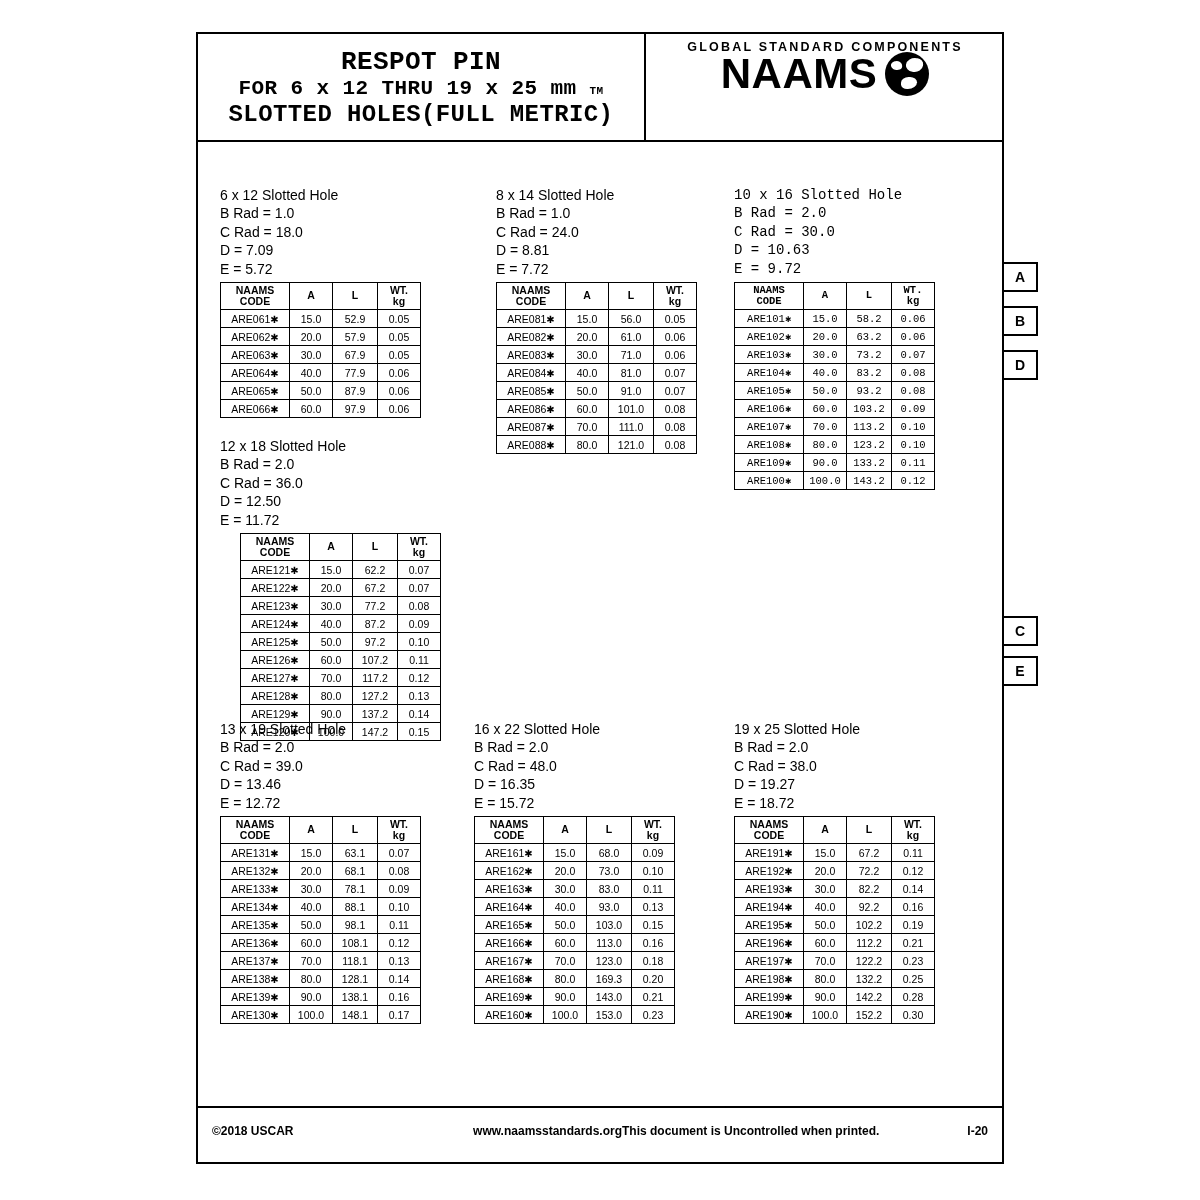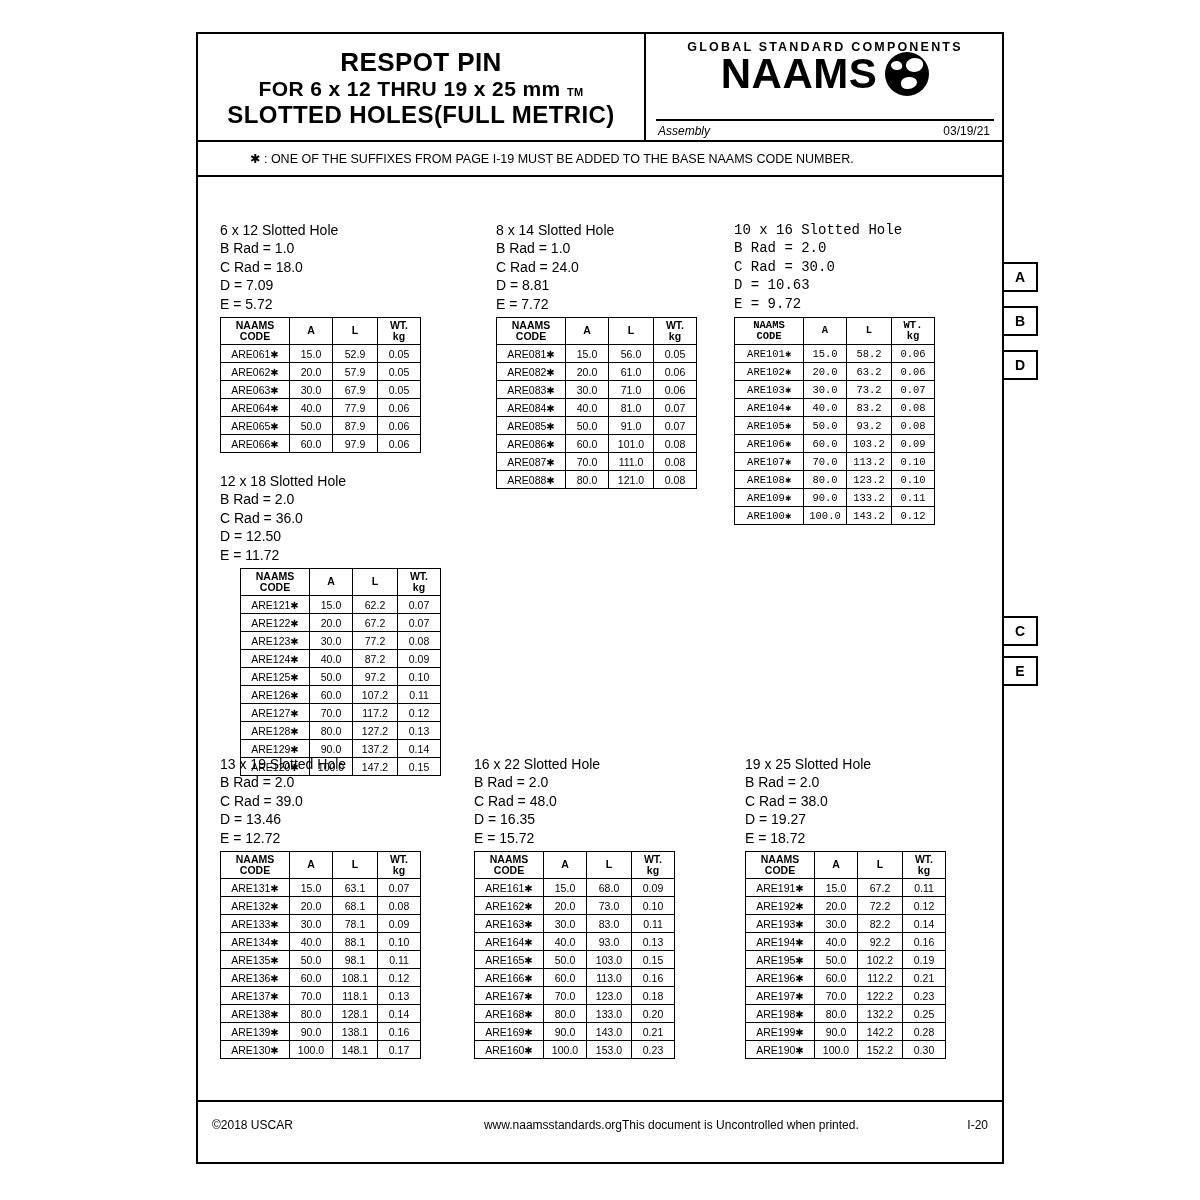--- a/index.html
+++ b/index.html
@@ -35,20 +35,21 @@
     align-items:center;
     padding-top:2px;
   }
   .title-line{
     font-weight:bold;
     font-size:25px;
     letter-spacing:.4px;
     line-height:1.14;
     text-align:center;
     white-space:nowrap;
+    font-family:Liberation Mono, monospace;
   }
   .title-line.l1{font-size:26px;}
   .title-line.l2{font-size:21px;}
   .title-line.l3{font-size:24px;}
   .tm{font-size:11px;vertical-align:baseline;font-weight:bold;}
   .header-right{
     flex:1;
     position:relative;
     box-sizing:border-box;
     padding:4px 8px 0 10px;
@@ -167,27 +168,28 @@
     background:#fff;
     box-sizing:border-box;
     font-weight:bold;
     font-size:14px;
     display:flex;align-items:center;justify-content:center;
     left:1002px;
   }
   
   .footer{
     position:absolute;
-    left:0;right:0;bottom:14px;
+    left:0;right:0;bottom:8px;
     height:48px;
     border-top:2px solid #000;
     box-sizing:border-box;
     display:flex;
     align-items:center;
     font-size:12px;
+    font-weight:bold;
   }
   .footer .copy{margin-left:14px;width:180px;}
   .footer .site{width:230px;text-align:right;}
   .footer .uncontrolled{flex:1;text-align:left;}
   .footer .pg{width:70px;text-align:right;margin-right:14px;}
 </style>
 </head>
 <body>
 
 <div class="tab" style="top:262px">
@@ -218,28 +220,23 @@
       <div class="title-line l3">SLOTTED HOLES(FULL METRIC)</div>
     </div>
     <div class="header-right">
       <div class="gsc">GLOBAL STANDARD COMPONENTS</div>
       <div class="brandrow">
         <div class="naams">NAAMS</div>
         <div class="globe">
             <i></i>
           </div>
       </div>
-      <div class="assembly-row">
-        <span>Assembly</span>
-        <span class="date">03/19/21</span>
-      </div>
     </div>
   </div>
 
-  <div class="note">✱ :  ONE OF THE SUFFIXES FROM PAGE I-19 MUST BE ADDED TO THE BASE NAAMS CODE NUMBER.</div>
 
   <div class="body">
 
     <div class="block" style="left:22px;top:44px;">
       <div class="spec">
         <div>6 x 12 Slotted Hole</div>
         <div>B Rad = 1.0</div>
         <div>C Rad = 18.0</div>
         <div>D = 7.09</div>
         <div>E = 5.72</div>
@@ -666,40 +663,40 @@
             </tr>
             <tr>
               <td class="code">ARE167<span class="st">✱</span></td>
               <td>70.0</td>
               <td>123.0</td>
               <td>0.18</td>
             </tr>
             <tr>
               <td class="code">ARE168<span class="st">✱</span></td>
               <td>80.0</td>
-              <td>133.0</td>
+              <td>169.3</td>
               <td>0.20</td>
             </tr>
             <tr>
               <td class="code">ARE169<span class="st">✱</span></td>
               <td>90.0</td>
               <td>143.0</td>
               <td>0.21</td>
             </tr>
             <tr>
               <td class="code">ARE160<span class="st">✱</span></td>
               <td>100.0</td>
               <td>153.0</td>
               <td>0.23</td>
             </tr>
           </tbody>
       </table>
     </div>
 
-    <div class="block" style="left:547px;top:578px;">
+    <div class="block" style="left:536px;top:578px;">
       <div class="spec">
         <div>19 x 25 Slotted Hole</div>
         <div>B Rad = 2.0</div>
         <div>C Rad = 38.0</div>
         <div>D = 19.27</div>
         <div>E = 18.72</div>
       </div>
       <table class="t tall">
         <thead>
             <tr>

